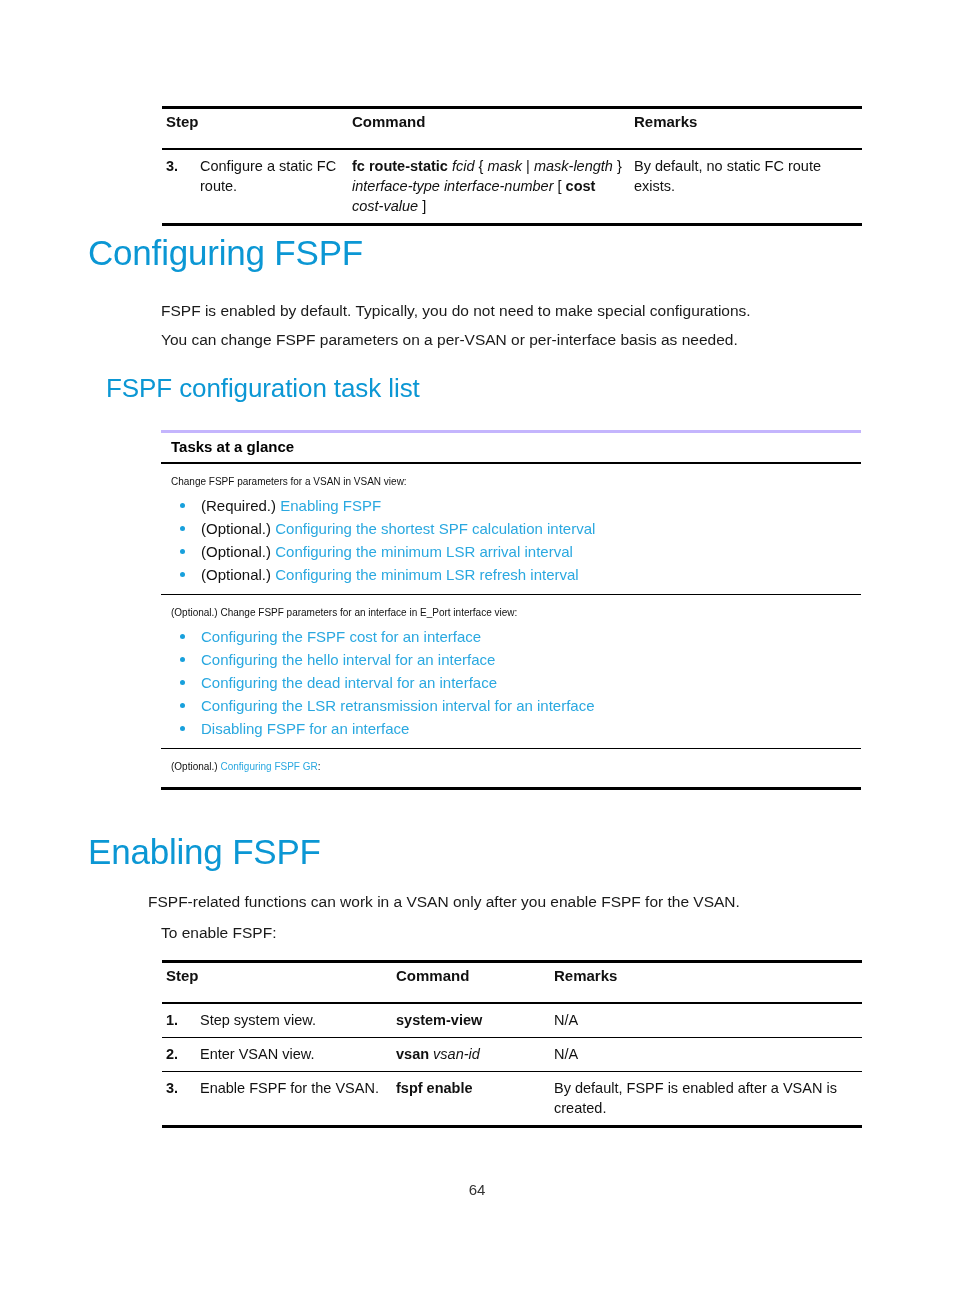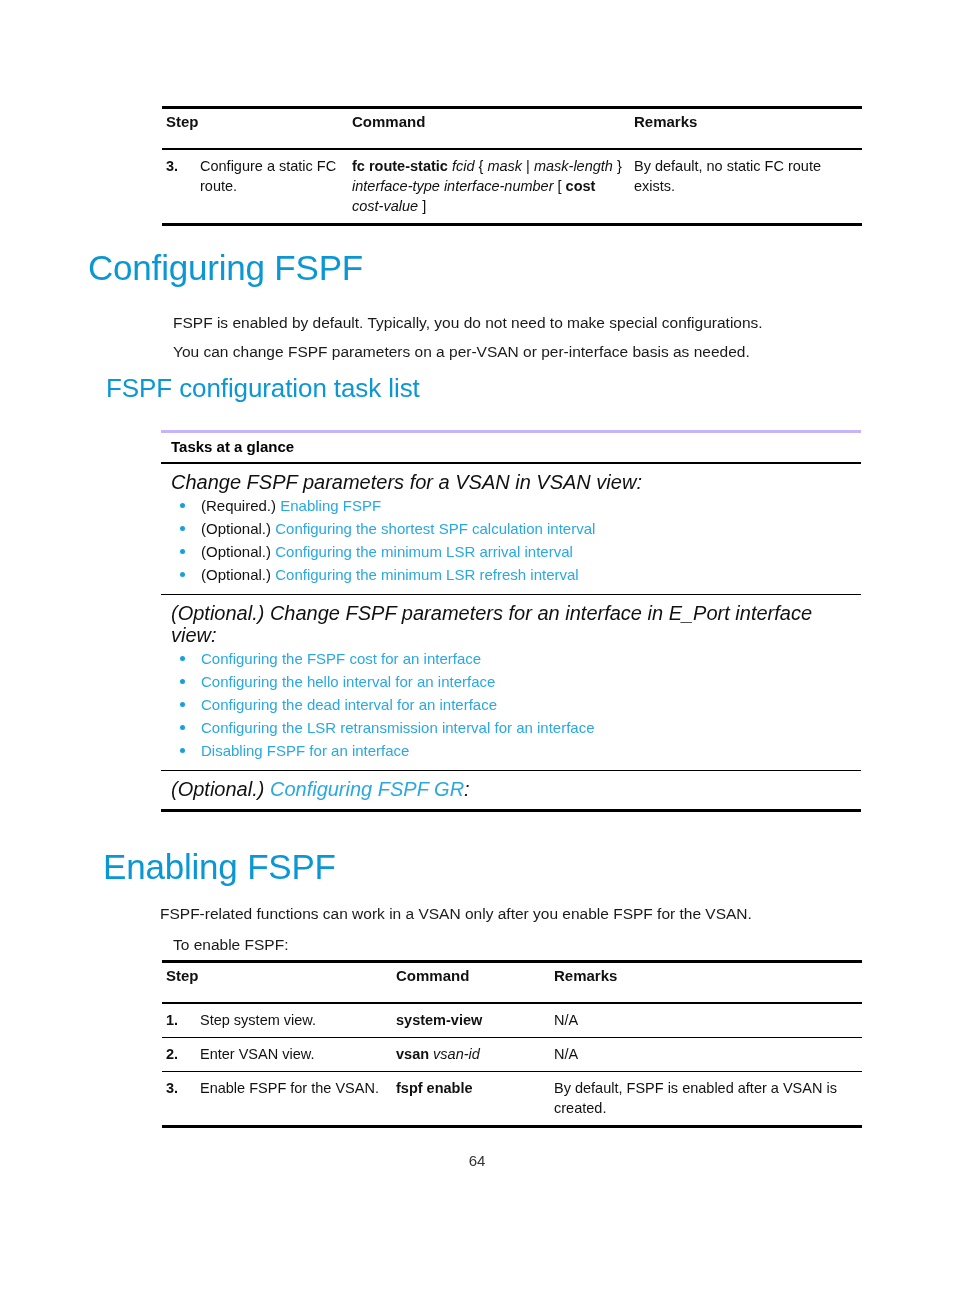--- a/index.html
+++ b/index.html
@@ -29,38 +29,38 @@
     top: 0;
     width: 954px;
   }
 
   
   h1.h-major {
     color: #0b97d4;
     font-weight: 400;
     font-size: 35px;
     line-height: 42px;
-    margin: 15px;
+    margin: 0;
     padding: 0;
     letter-spacing: -0.2px;
   }
   h2.h-minor {
     color: #0b97d4;
     font-weight: 400;
     font-size: 26px;
     line-height: 32px;
     margin: 0;
     padding: 0;
     letter-spacing: -0.1px;
   }
 
   p.body-text {
     font-size: 15.5px;
     line-height: 21px;
-    margin: 12px;
+    margin: 0;
     color: #1a1a1a;
   }
 
   
   table.doc-table {
     border-collapse: collapse;
     width: 700px;
     table-layout: fixed;
   }
   table.doc-table th,
@@ -116,25 +116,24 @@
     font-size: 15px;
     line-height: 20px;
     padding: 4px 4px 5px 10px;
     border-bottom: 2.5px solid #000;
   }
   .task-group {
     padding: 7px 4px 8px 10px;
   }
   .task-group.sep { border-top: 1px solid #000; }
   .task-intro {
-    font-size: 20px;
+    font-size: 10px;
     line-height: 22px;
     margin: 0 0 1px 0;
     color: #111111;
-    font-style: italic;
   }
   ul.task-list {
     list-style: none;
     margin: 0;
     padding: 0;
   }
   ul.task-list li {
     position: relative;
     padding-left: 30px;
     font-size: 15px;
@@ -271,15 +270,15 @@
           <tr class="row-last">
             <td class="step-num">3.</td>
             <td class="step-text">Enable FSPF for the VSAN.</td>
             <td class="cmd"><b>fspf enable</b></td>
             <td class="remarks">By default, FSPF is enabled after a VSAN is created.</td>
           </tr>
         </tbody>
     </table>
   </div>
 
-  <div class="page-number" style="top:1152px;">64</div>
+  <div class="page-number" style="top:1181px;">64</div>
 
 </div>
 
 </body></html>

